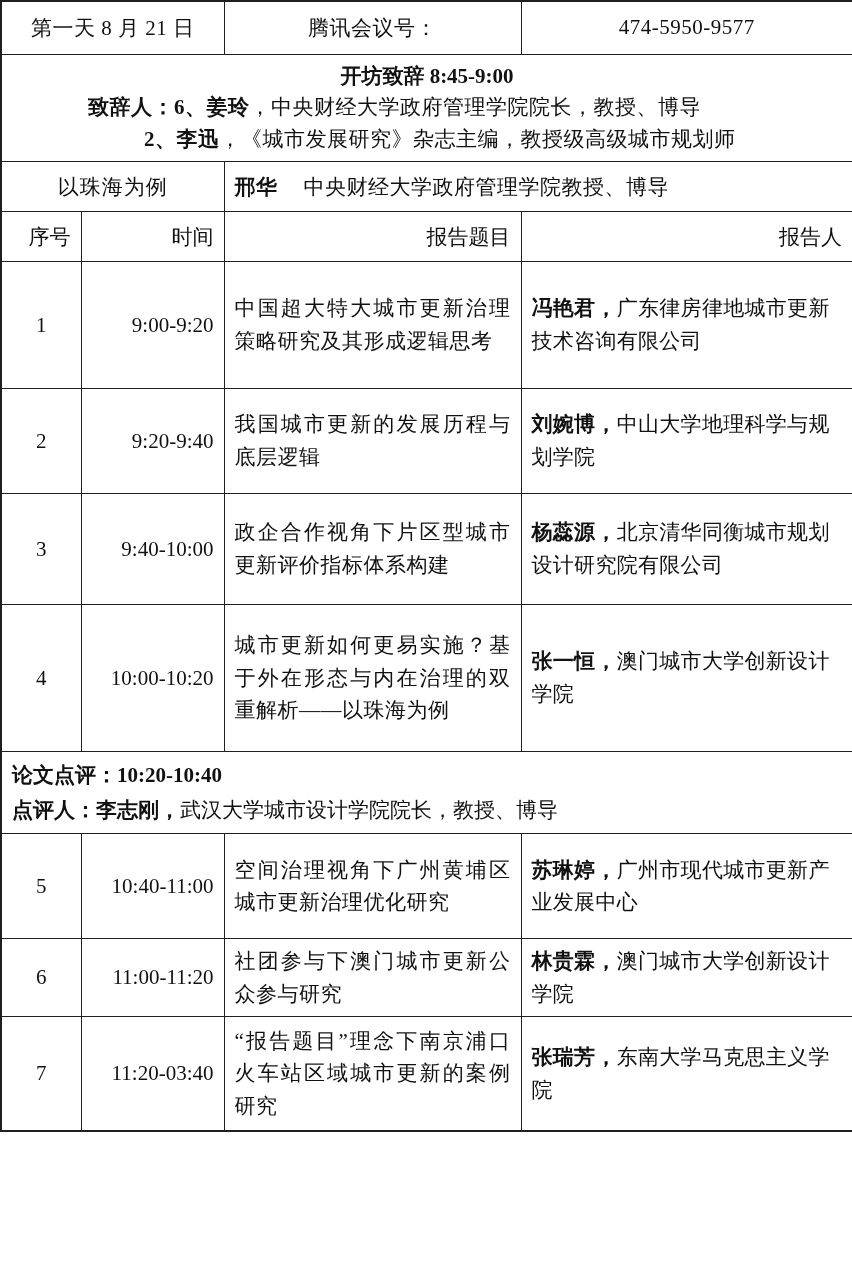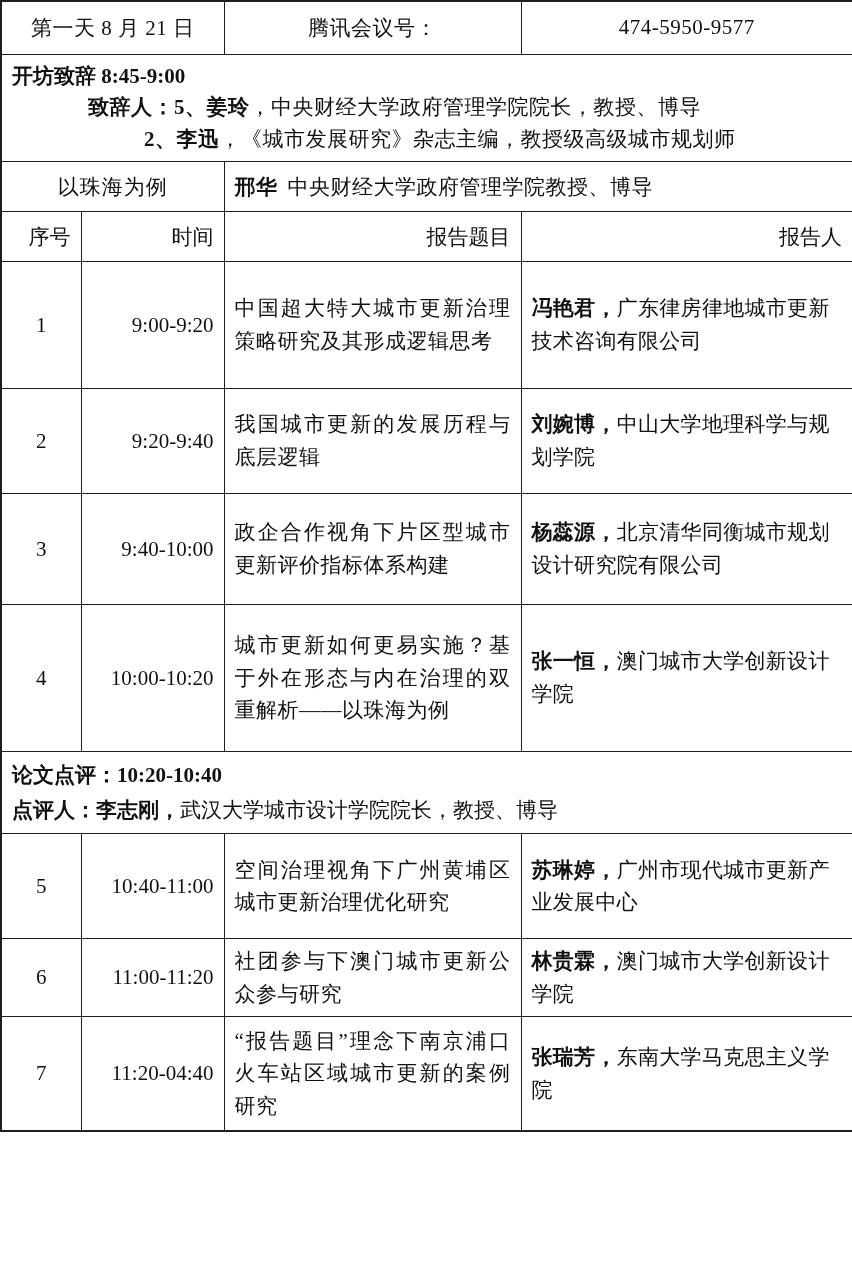--- a/index.html
+++ b/index.html
@@ -46,27 +46,27 @@
   .speaker-cell {
     text-align: left;
     font-size: 21.5px;
     line-height: 1.55;
     padding: 8px 14px;
     letter-spacing: 0.3px;
   }
   .head-cell { font-size: 22px; font-weight: bold; text-align: right; }
   .top-cell  { font-size: 22px; font-weight: bold; text-align: center; letter-spacing: 0.5px; }
   .opening-cell { padding: 8px 10px 10px 10px; font-size: 22px; line-height: 1.5; }
-  .opening-title { text-align: left; font-weight: bold; }
+  .opening-title { text-align: center; font-weight: bold; }
   .opening-line1 { padding-left: 76px; letter-spacing: 0.5px; }
   .opening-line2 { padding-left: 132px; letter-spacing: 0.5px; }
   .review-cell { padding: 10px 10px 12px 10px; font-size: 22px; line-height: 1.65; }
   .label-col { font-size: 22px; font-weight: bold; text-align: center; letter-spacing: 1px; }
   .host-val { text-align: left; font-size: 21.5px; padding-left: 14px; letter-spacing: 0.5px; }
-  .host-name { font-weight: bold; margin-right: 10px; }
+  .host-name { font-weight: bold; margin-right: 26px; }
   .sp-name { font-weight: bold; }
 </style>
 </head>
 <body>
 
 <div class="page">
   <table class="sched">
     <colgroup>
       <col style="width:80px">
         <col style="width:143px">
@@ -77,21 +77,21 @@
     <tbody>
         <tr style="height:53px">
       <td colspan="2" class="top-cell">第一天 8 月 21 日</td>
       <td class="top-cell">腾讯会议号：</td>
       <td class="top-cell">474-5950-9577</td>
     </tr>
 
     <tr style="height:100px">
       <td colspan="4" class="opening-cell">
         <div class="opening-title">开坊致辞 8:45-9:00</div>
-        <div class="opening-line1"><span class="bold">致辞人：</span><span class="bold">5、姜玲</span><span>，中央财经大学政府管理学院院长，教授、博导</span></div>
+        <div class="opening-line1"><span class="bold">致辞人：</span><span class="bold">6、姜玲</span><span>，中央财经大学政府管理学院院长，教授、博导</span></div>
         <div class="opening-line2"><span class="bold">2、李迅</span><span>，《城市发展研究》杂志主编，教授级高级城市规划师</span></div>
       </td>
     </tr>
 
 
     <tr style="height:50px">
       <td colspan="2" class="label-col">以珠海为例</td>
       <td colspan="2" class="host-val"><span class="host-name">邢华</span><span>中央财经大学政府管理学院教授、博导</span></td>
     </tr>
 
@@ -141,20 +141,20 @@
       <td class="speaker-cell"><span class="sp-name">苏琳婷，</span><span>广州市现代城市更新产业发展中心</span></td>
     </tr>
     <tr style="height:76px">
       <td class="num-cell">6</td>
       <td class="time-cell">11:00-11:20</td>
       <td class="title-cell">社团参与下澳门城市更新公众参与研究</td>
       <td class="speaker-cell"><span class="sp-name">林贵霖，</span><span>澳门城市大学创新设计学院</span></td>
     </tr>
     <tr style="height:114px">
       <td class="num-cell bold">7</td>
-      <td class="time-cell">11:20-04:40</td>
+      <td class="time-cell">11:20-03:40</td>
       <td class="title-cell">“报告题目”理念下南京浦口火车站区域城市更新的案例研究</td>
       <td class="speaker-cell"><span class="sp-name">张瑞芳，</span><span>东南大学马克思主义学院</span></td>
     </tr>
 
   </tbody>
     </table>
 </div>
 
 </body></html>

